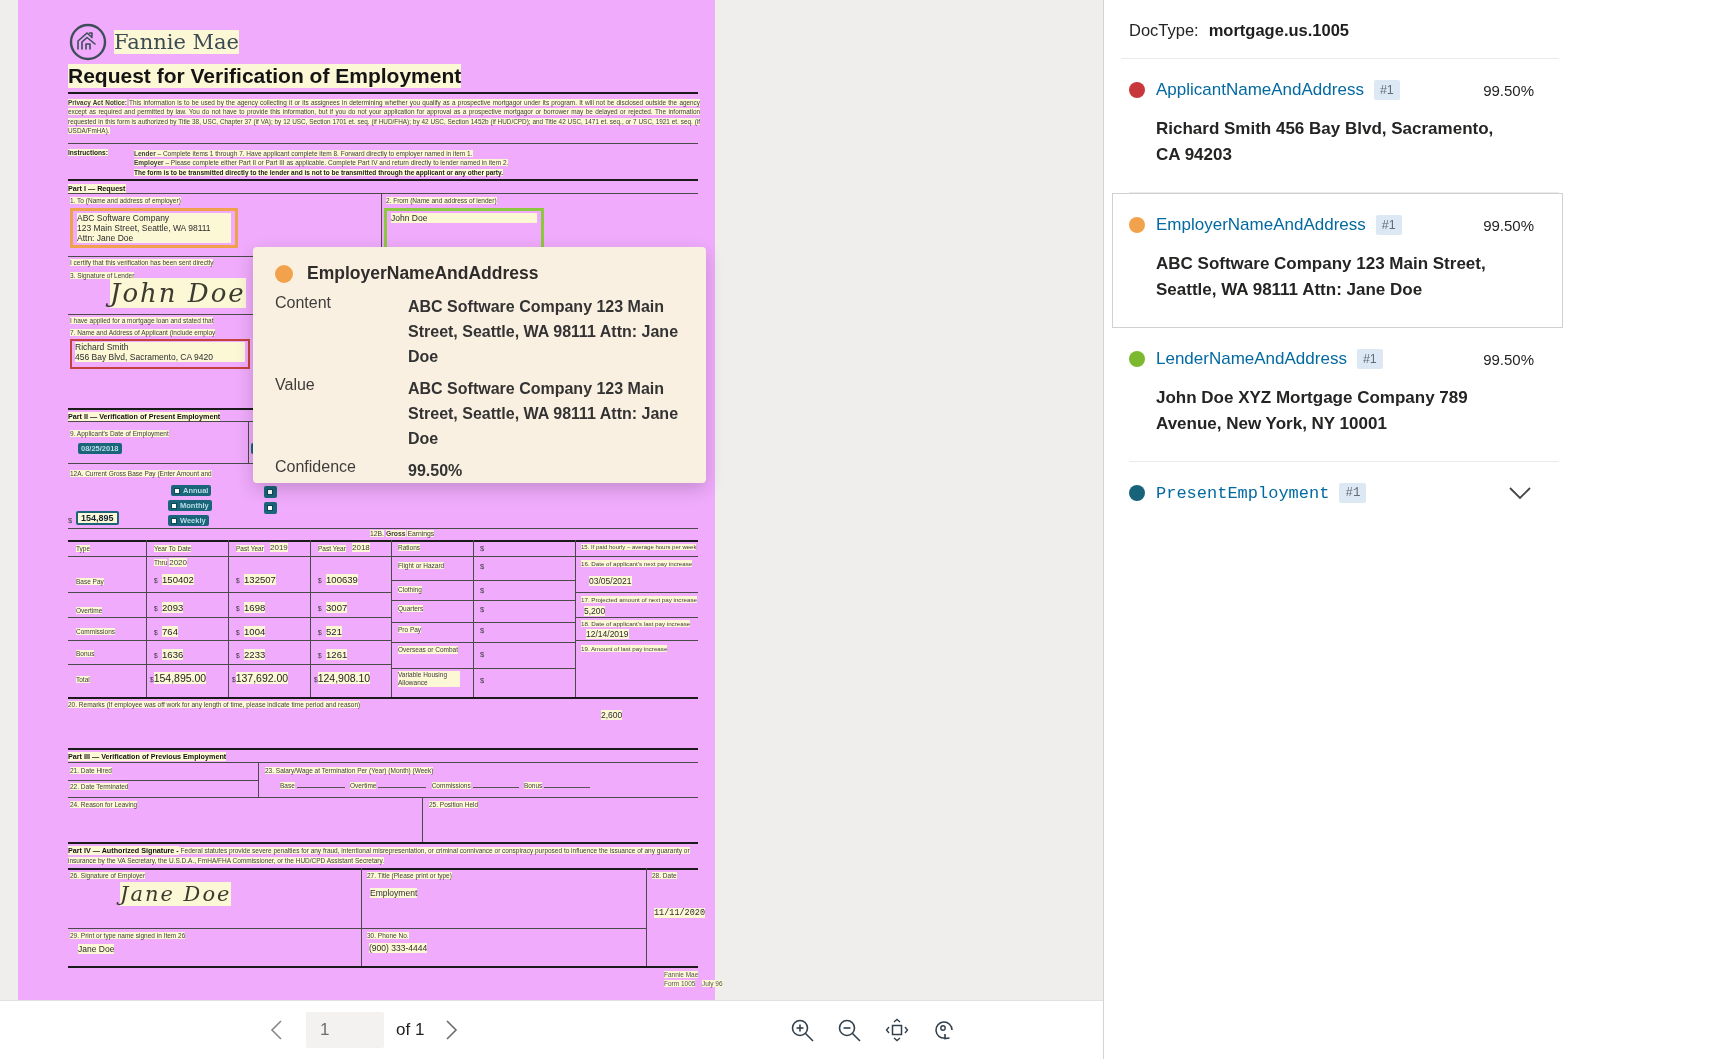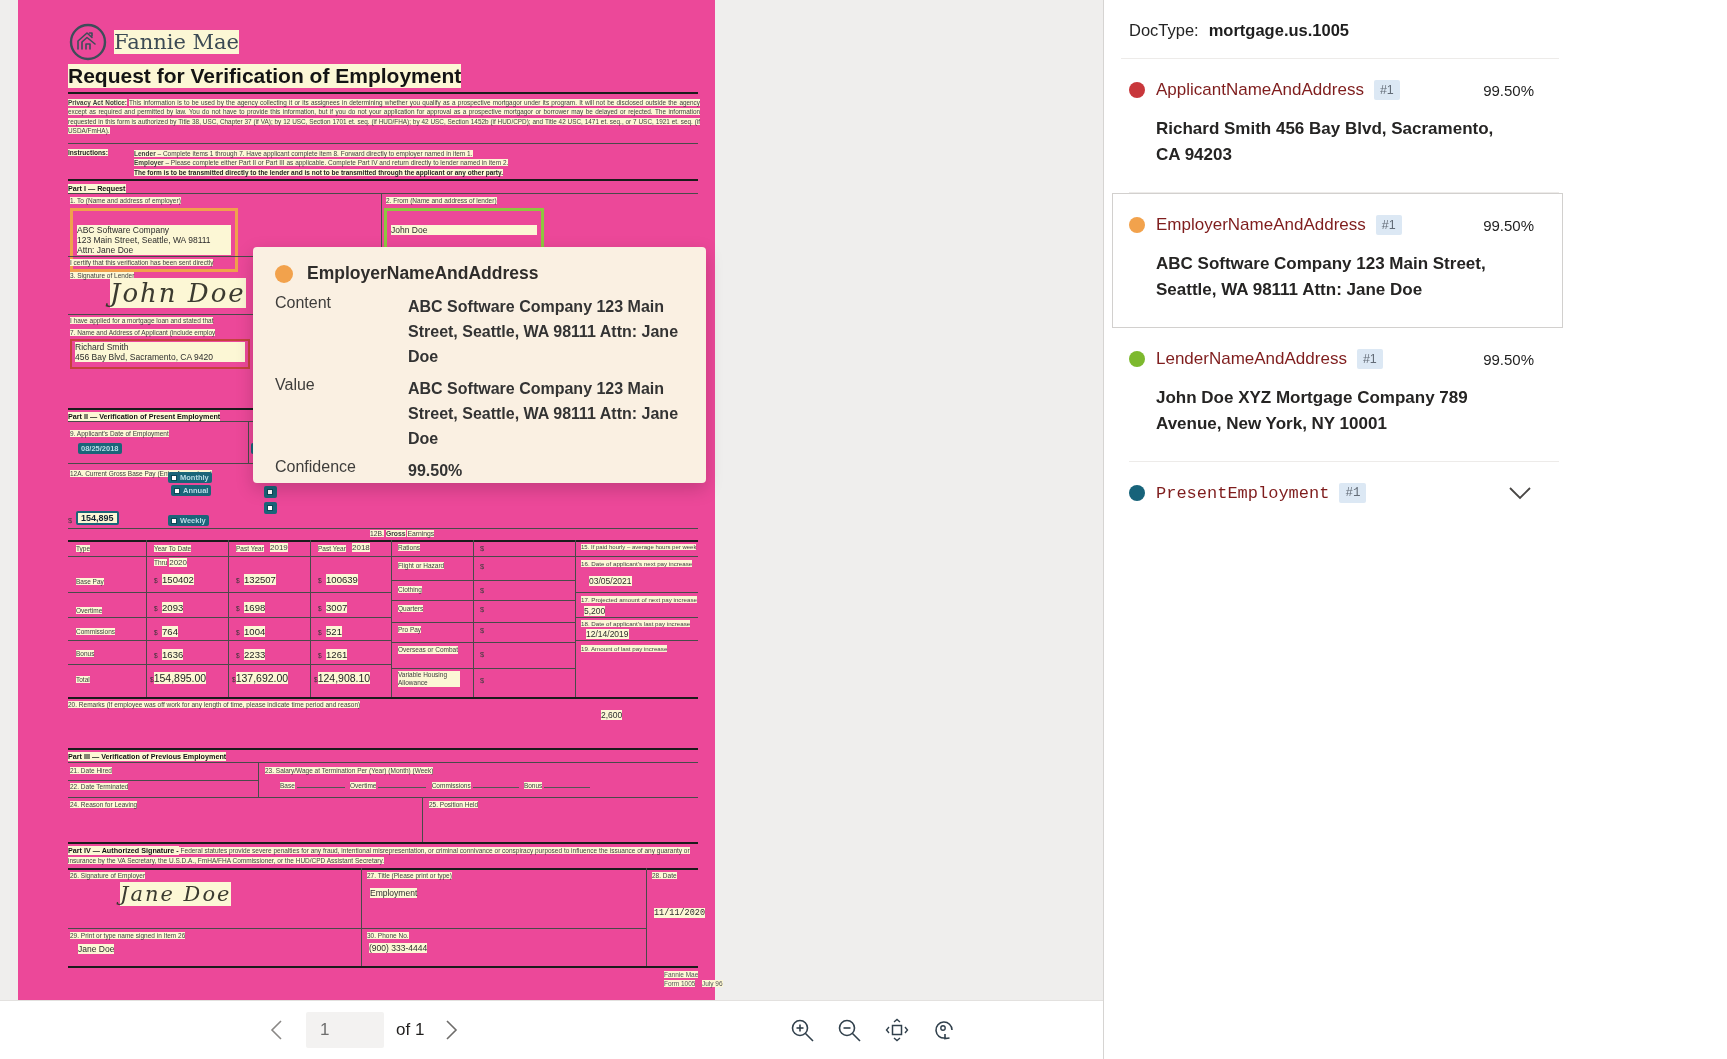--- a/index.html
+++ b/index.html
@@ -2,34 +2,34 @@
 <html><head>
 <meta charset="utf-8">
 <style>
   * { margin:0; padding:0; box-sizing:border-box; }
   html,body { width:1727px; height:1059px; overflow:hidden; background:#fff;
               font-family:"Liberation Sans", sans-serif; }
   .app { position:relative; width:1727px; height:1059px; }
 
   
   .viewer { position:absolute; left:0; top:0; width:1103px; height:1059px; background:#EFEEED; }
-  .page { position:absolute; left:18px; top:0; width:697px; height:1000px; background:#ec4899; }
+  .page { position:absolute; left:18px; top:0; width:697px; height:1000px; background:#f0abfc; }
 
   .lbl { position:absolute; font-size:6.5px; color:#3d3d3d; white-space:nowrap; }
   .hl  { background:#FCF7D5; }
   .val { font-size:8.5px; color:#2c2c2c; }
   .rule  { position:absolute; background:#1b1b1b; }
   .thin  { height:1px; background:#4a4a4a; }
   .thick { height:2px; }
   .vline { position:absolute; width:1px; background:#4a4a4a; }
   .sig { position:absolute; font-family:"DejaVu Serif", serif; font-style:italic; color:#3b3b30; letter-spacing:2px; }
 
   .part-hdr { position:absolute; font-size:7.2px; font-weight:bold; color:#111; white-space:nowrap; }
 
-  .fieldbox { position:absolute; padding:14px 4px; }
+  .fieldbox { position:absolute; padding:2px 4px; }
   .fieldbox div { white-space:nowrap; }
 
   .chip { position:absolute; background:#1A6579; color:#B9DCE7; font-size:7.5px; font-weight:bold;
           padding:1px 3px; border-radius:2px; display:flex; align-items:center; gap:3px; white-space:nowrap; }
   .chip .cb { width:6px; height:6px; background:#fff; border:1px solid #0d4757; flex:0 0 auto; }
   .moneychip { position:absolute; border:2px solid #1A6579; border-radius:2px; background:#FCF7D5;
                color:#123; font-size:9px; font-weight:bold; padding:0 3px; }
 
   .tiny { font-size:6px; }
   .money { position:absolute; white-space:nowrap; }
@@ -62,21 +62,21 @@
   .panel-inner { padding:0 0 0 25px; width:455px; }
   .doctype { display:flex; gap:10px; align-items:baseline; padding-top:21px; padding-bottom:18px; }
   .doctype-label { font-size:16.5px; color:#242424; }
   .doctype-value { font-size:16.5px; font-weight:bold; color:#1e1e1e; }
   .pdivider { height:1px; background:#EDEBE9; margin-left:-8px; }
   .field-item { padding:21px 0 24px; border-bottom:1px solid #EDEBE9; }
   .field-item.last { border-bottom:none;font-family:Liberation Mono, monospace; }
   .field-item.selected { border:1px solid #D2D0CE; margin-left:-17px; padding-left:16px; margin-right:-4px; padding-right:3px; }
   .field-head { display:flex; align-items:center; width:405px; }
   .fdot { width:16px; height:16px; border-radius:50%; flex:0 0 auto; }
-  .fname { font-size:17px; color:#7f1d1d; margin-left:11px; }
+  .fname { font-size:17px; color:#0369a1; margin-left:11px; }
   .fbadge { background:#DCE8F4; color:#636C77; font-size:12.5px; padding:3px 6px; border-radius:2px; margin-left:10px; }
   .fconf { margin-left:auto; font-size:15px; color:#1f1f1f; }
   .fvalue { margin:16px 0 0 27px; width:350px; font-size:17px; font-weight:bold; color:#252423; line-height:26px; }
   .chev-btn { margin-left:auto; background:none; border:none; cursor:pointer; line-height:0; padding:0; }
 </style>
 </head>
 <body>
 
 <div class="app">
 
@@ -144,21 +144,21 @@
       <div class="chip" style="left: 233px; top: 443px; background: rgb(26, 101, 121);">
           <span>So</span>
         </div>
       <div class="thin" style="position:absolute;left:50px;top:463px;width:630px;"></div>
 
       <div class="lbl hl" style="left:52px;top:470px;">12A. Current Gross Base Pay (Enter Amount and</div>
       <div class="chip" style="left: 153px; top: 485px; background: rgb(26, 101, 121);">
           <span class="cb"></span>
           <span>Annual</span>
         </div>
-      <div class="chip" style="left: 150px; top: 472px; background: rgb(26, 101, 121);">
+      <div class="chip" style="left: 150px; top: 500px; background: rgb(26, 101, 121);">
           <span class="cb"></span>
           <span>Monthly</span>
         </div>
       <div class="chip" style="left: 150px; top: 515px; background: rgb(26, 101, 121);">
           <span class="cb"></span>
           <span>Weekly</span>
         </div>
       <div class="chip" style="left: 246px; top: 486px; width: 13px; height: 12px; background: rgb(26, 101, 121);">
           <span class="cb"></span>
         </div>

